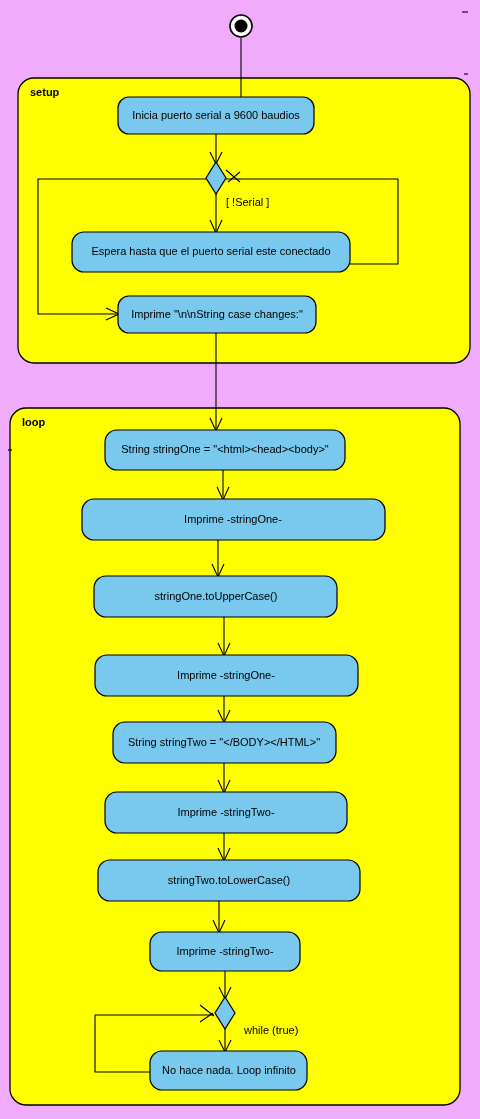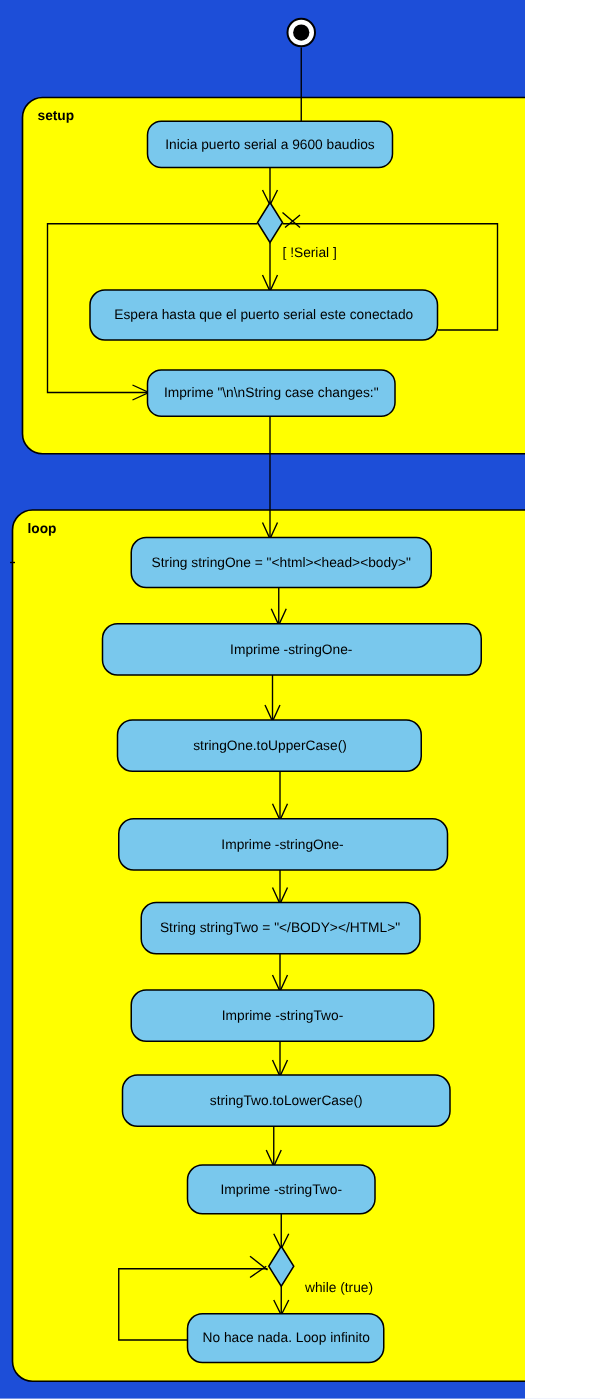--- a/index.html
+++ b/index.html
@@ -6,23 +6,23 @@
   html, body {
     margin: 0;
     padding: 0;
     background: #ffffff;
   }
   body {
     font-family: "Liberation Sans", sans-serif;
   }
   #canvas {
     position: relative;
-    width: 420px;
+    width: 480px;
     height: 1119px;
-    background: #1d4ed8;
+    background: #f0abfc;
     overflow: hidden;
   }
   #diagram-svg {
     position: absolute;
     left: 0;
     top: 0;
     width: 480px;
     height: 1119px;
   }
   .frame-label {

